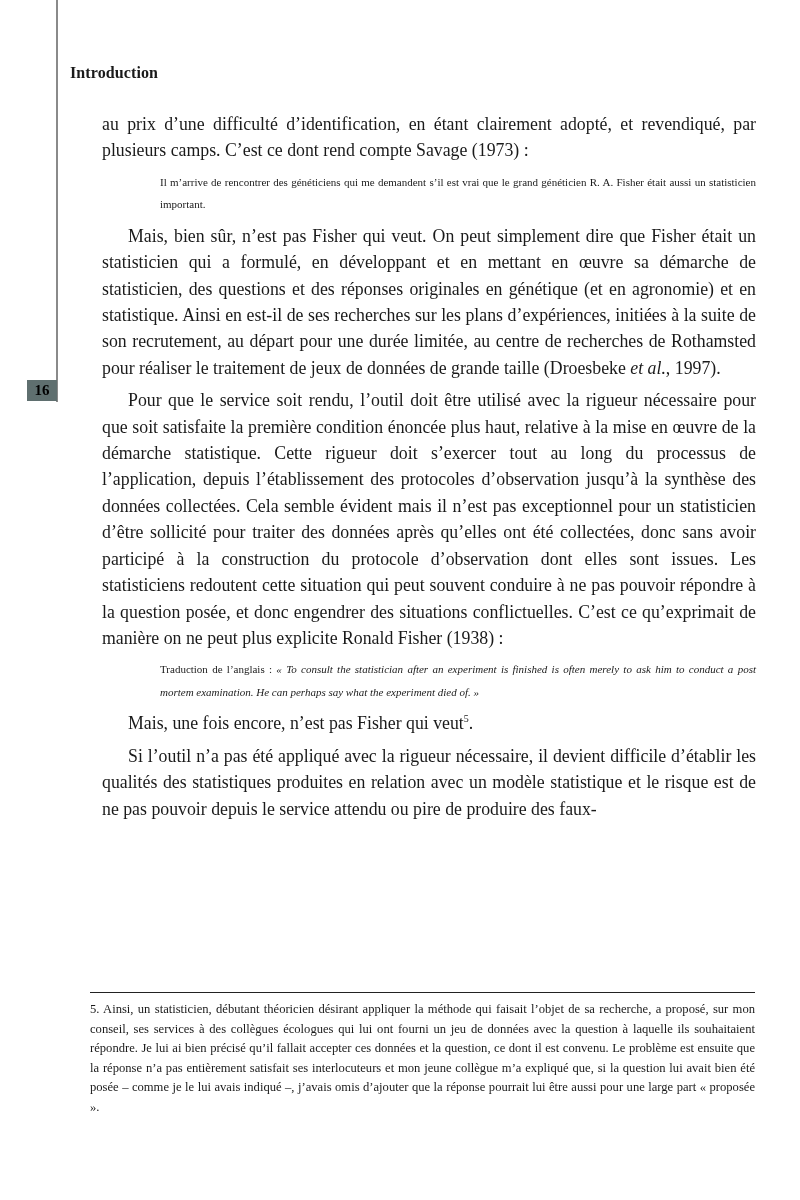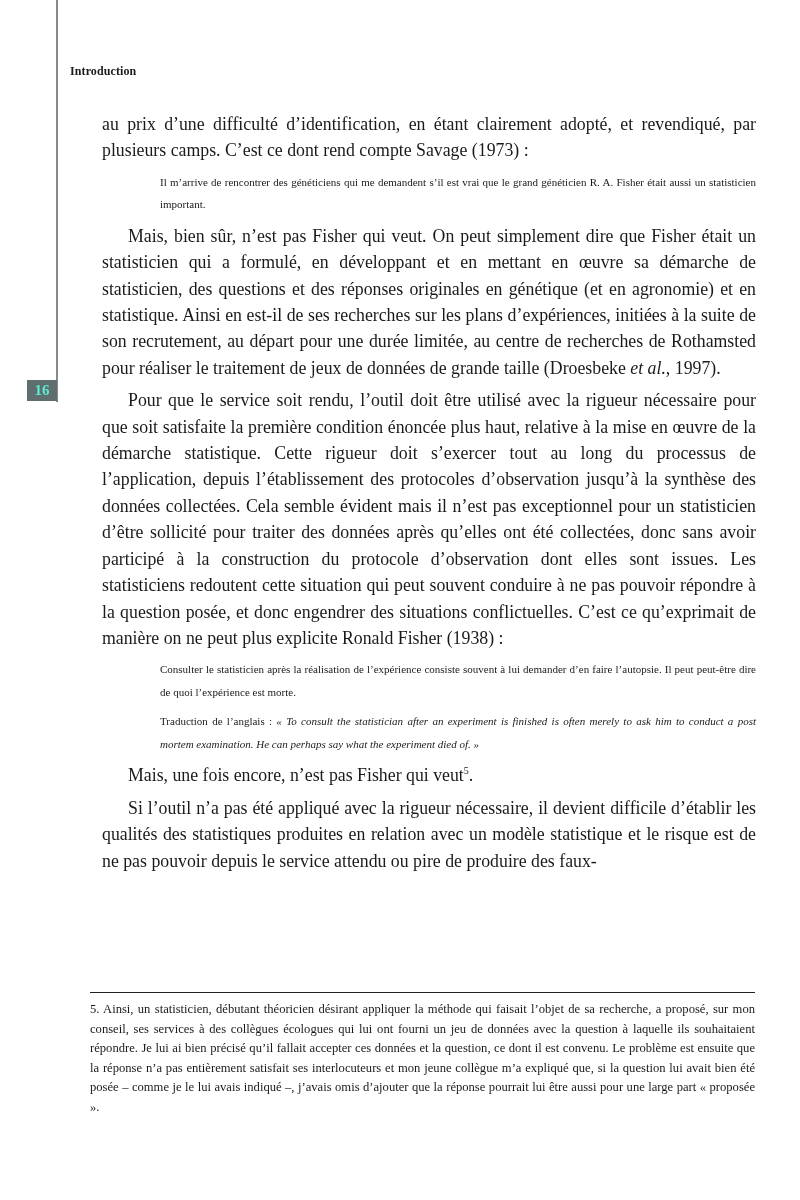--- a/index.html
+++ b/index.html
@@ -1,22 +1,22 @@
 <!DOCTYPE html>
 <html><head>
   <meta charset="utf-8">
   <style>
     html, body { margin: 0; padding: 0; background: #ffffff; }
     body { width: 800px; height: 1200px; position: relative; overflow: hidden;
            font-family: "Liberation Serif", "DejaVu Serif", serif; color: #1a1a1a; }
     .margin-rule { position: absolute; left: 56px; top: 0; width: 2px; height: 402px; background: #8a8a8a; }
     .page-number { position: absolute; left: 27px; top: 380px; width: 30px; height: 21px;
-                   background: #5f6f6f; color: #5eead4; font-weight: bold; font-size: 15px;
+                   background: #5f6f6f; color: #000000; font-weight: bold; font-size: 15px;
                    text-align: center; line-height: 21px; }
-    .running-head { position: absolute; left: 70px; top: 64px; font-size: 12px; font-weight: bold; letter-spacing: 0.1px; }
+    .running-head { position: absolute; left: 70px; top: 64px; font-size: 16px; font-weight: bold; letter-spacing: 0.1px; }
     .body-text { position: absolute; left: 102px; top: 111px; width: 654px; font-size: 17.8px; line-height: 26.4px; }
     .para { margin: 0; text-align: justify; }
     .para.indent { text-indent: 26px; }
     .para + .para { margin-top: 6px; }
     .quote { margin: 7px 0 7px 58px; font-size: 11px; line-height: 22.5px; text-align: justify; }
     .quote p { margin: 0; }
     .quote p + p { margin-top: 7px; }
     .quote .en { font-style: italic; }
     sup { font-size: 10px; line-height: 0; }
     .footnote-rule { position: absolute; left: 90px; top: 992px; width: 665px; height: 1px; background: #222; }
@@ -35,21 +35,20 @@
 
   <div class="quote">
     <p>Il m’arrive de rencontrer des généticiens qui me demandent s’il est vrai que le grand généticien R. A. Fisher était aussi un statisticien important.</p>
   </div>
 
   <p class="para indent"><span>Mais, bien sûr, n’est pas Fisher qui veut. On peut simplement dire que Fisher était un statisticien qui a formulé, en développant et en mettant en œuvre sa démarche de statisticien, des questions et des réponses originales en génétique (et en agronomie) et en statistique. Ainsi en est-il de ses recherches sur les plans d’expériences, initiées à la suite de son recrutement, au départ pour une durée limitée, au centre de recherches de Rothamsted pour réaliser le traitement de jeux de données de grande taille (Droesbeke </span><em>et al.</em><span>, 1997).</span></p>
 
   <p class="para indent">Pour que le service soit rendu, l’outil doit être utilisé avec la rigueur nécessaire pour que soit satisfaite la première condition énoncée plus haut, relative à la mise en œuvre de la démarche statistique. Cette rigueur doit s’exercer tout au long du processus de l’application, depuis l’établissement des protocoles d’observation jusqu’à la synthèse des données collectées. Cela semble évident mais il n’est pas exceptionnel pour un statisticien d’être sollicité pour traiter des données après qu’elles ont été collectées, donc sans avoir participé à la construction du protocole d’observation dont elles sont issues. Les statisticiens redoutent cette situation qui peut souvent conduire à ne pas pouvoir répondre à la question posée, et donc engendrer des situations conflictuelles. C’est ce qu’exprimait de manière on ne peut plus explicite Ronald Fisher (1938) :</p>
 
   <div class="quote">
-    <p>Consulter le statisticien après la réalisation de l’expérience consiste souvent à lui demander d’en faire l’autopsie. Il peut peut-être dire de quoi l’expérience est morte.</p>
     <p><span>Traduction de l’anglais : </span><span class="en">« To consult the statistician after an experiment is finished is often merely to ask him to conduct a post mortem examination. He can perhaps say what the experiment died of. »</span></p>
   </div>
 
   <p class="para indent"><span>Mais, une fois encore, n’est pas Fisher qui veut</span><sup>5</sup><span>.</span></p>
 
   <p class="para indent">Si l’outil n’a pas été appliqué avec la rigueur nécessaire, il devient difficile d’établir les qualités des statistiques produites en relation avec un modèle statistique et le risque est de ne pas pouvoir depuis le service attendu ou pire de produire des faux-</p>
 </div>
 
 <div class="footnote-rule"></div>
 <p class="footnote">5. Ainsi, un statisticien, débutant théoricien désirant appliquer la méthode qui faisait l’objet de sa recherche, a proposé, sur mon conseil, ses services à des collègues écologues qui lui ont fourni un jeu de données avec la question à laquelle ils souhaitaient répondre. Je lui ai bien précisé qu’il fallait accepter ces données et la question, ce dont il est convenu. Le problème est ensuite que la réponse n’a pas entièrement satisfait ses interlocuteurs et mon jeune collègue m’a expliqué que, si la question lui avait bien été posée – comme je le lui avais indiqué –, j’avais omis d’ajouter que la réponse pourrait lui être aussi pour une large part « proposée ».</p>

